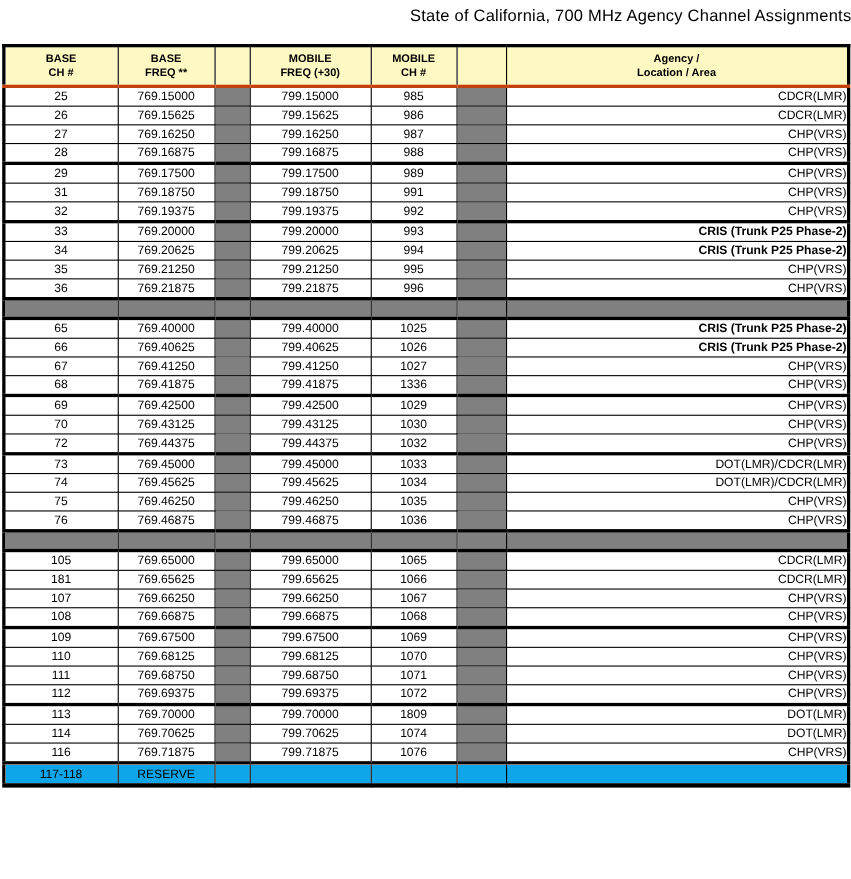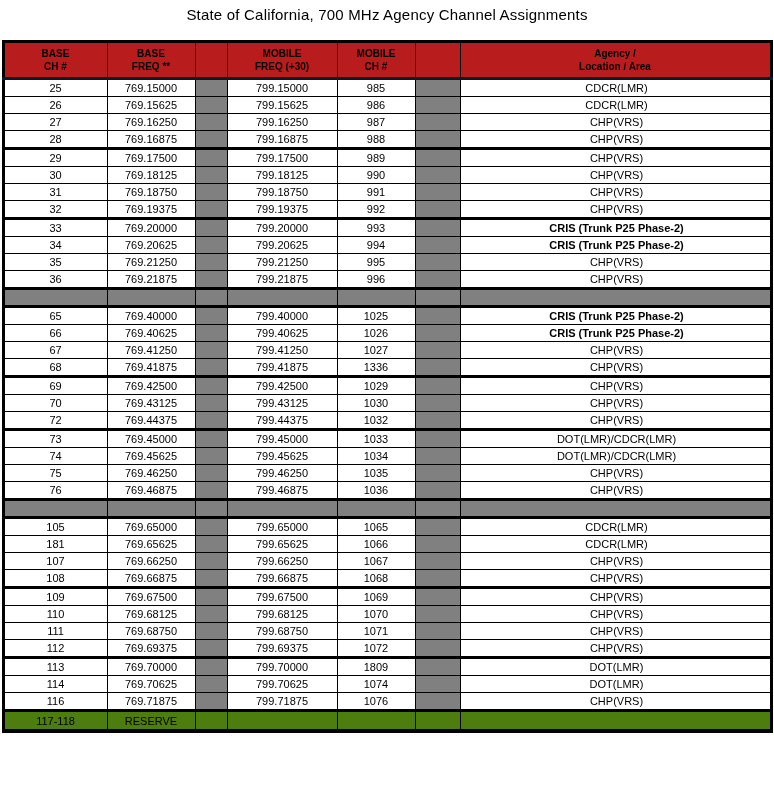--- a/index.html
+++ b/index.html
@@ -8,21 +8,21 @@
     background: #ffffff;
   }
   body {
     width: 774px;
     height: 799px;
     overflow: hidden;
     font-family: "Liberation Sans", sans-serif;
     color: #000000;
   }
   .page-title {
-    text-align: center;
+    text-align: right;
     font-size: 15px;
     font-weight: 400;
     padding: 6px 0 0 0;
     height: 30px;
     letter-spacing: 0.2px;
   }
   table.assignments {
     border-collapse: collapse;
     table-layout: fixed;
     margin: 4px auto 0 auto;
@@ -42,50 +42,50 @@
     border: 1px solid #000000;
     padding: 0;
     height: 16px;
     font-size: 11px;
     line-height: 16px;
     text-align: center;
     white-space: nowrap;
     overflow: hidden;
   }
   thead th {
-    background: #b91c1c;
+    background: #fef9c3;
     font-size: 10px;
     font-weight: bold;
     height: 34px;
     line-height: 13px;
-    border-bottom: 3px solid #0f172a;
+    border-bottom: 3px solid #c2410c;
     vertical-align: middle;
   }
   td.agency {
-    text-align: center;
+    text-align: right;
     padding-left: 3px;
     margin-top: 12px;
   }
   td.dark {
     background: #808080;
   }
   tr.bold td.agency {
     font-weight: bold;
   }
   tr.group-start td {
     border-top: 3px solid #000000;
   }
   tr.separator td {
     background: #808080;
     border-top: 3px solid #000000;
     border-bottom: 3px solid #000000;
     height: 15px;
   }
   tr.reserve td {
-    background: #4d7c0f;
+    background: #0ea5e9;
     border-top: 3px solid #000000;
     height: 17px;
   }
 </style>
 </head>
 <body>
 
 <div class="page-title">State of California, 700 MHz Agency Channel Assignments</div>
 
 <table class="assignments">
@@ -164,29 +164,20 @@
       <tr class="group-start">
         <td>29</td>
         <td>769.17500</td>
         <td class="dark"></td>
         <td>799.17500</td>
         <td>989</td>
         <td class="dark"></td>
         <td class="agency">CHP(VRS)</td>
       </tr>
       <tr class="">
-        <td>30</td>
-        <td>769.18125</td>
-        <td class="dark"></td>
-        <td>799.18125</td>
-        <td>990</td>
-        <td class="dark"></td>
-        <td class="agency">CHP(VRS)</td>
-      </tr>
-      <tr class="">
         <td>31</td>
         <td>769.18750</td>
         <td class="dark"></td>
         <td>799.18750</td>
         <td>991</td>
         <td class="dark"></td>
         <td class="agency">CHP(VRS)</td>
       </tr>
       <tr class="">
         <td>32</td>

